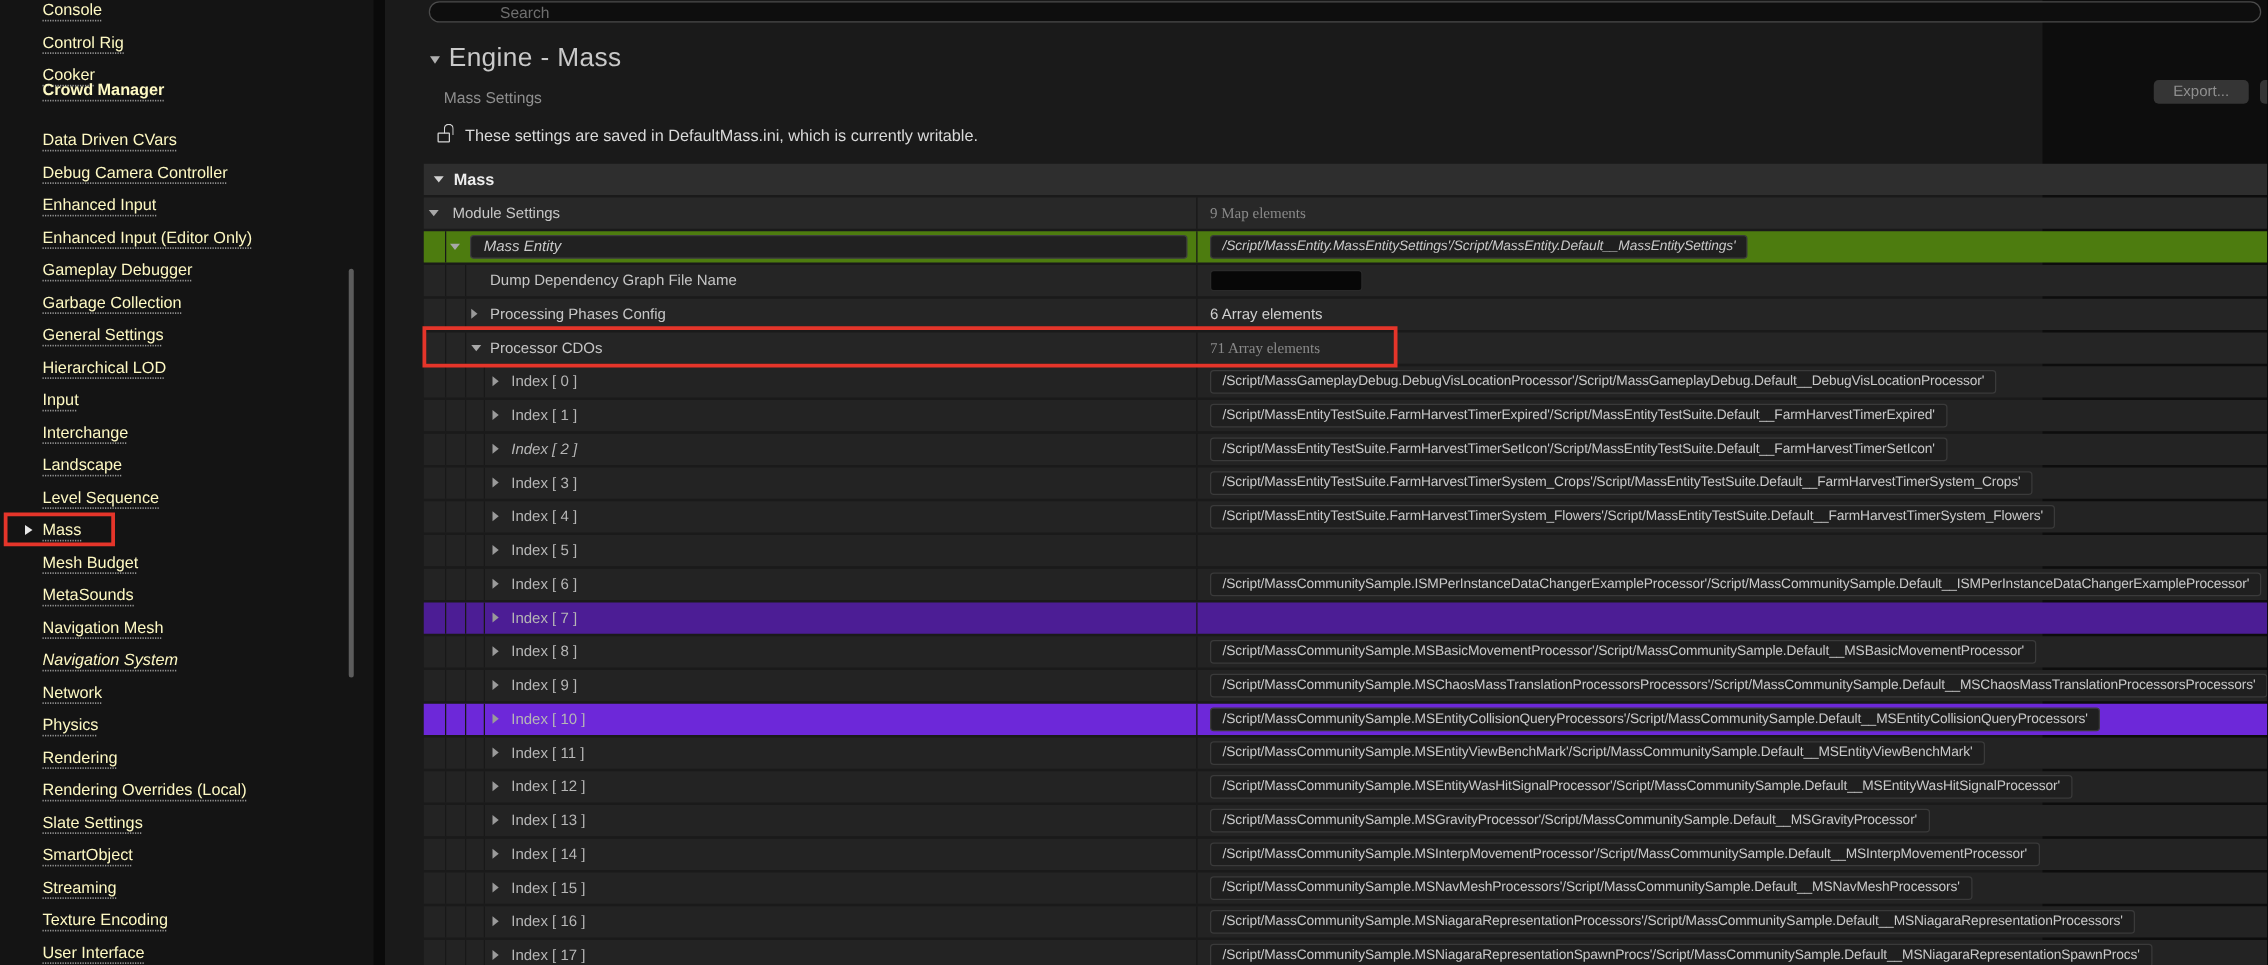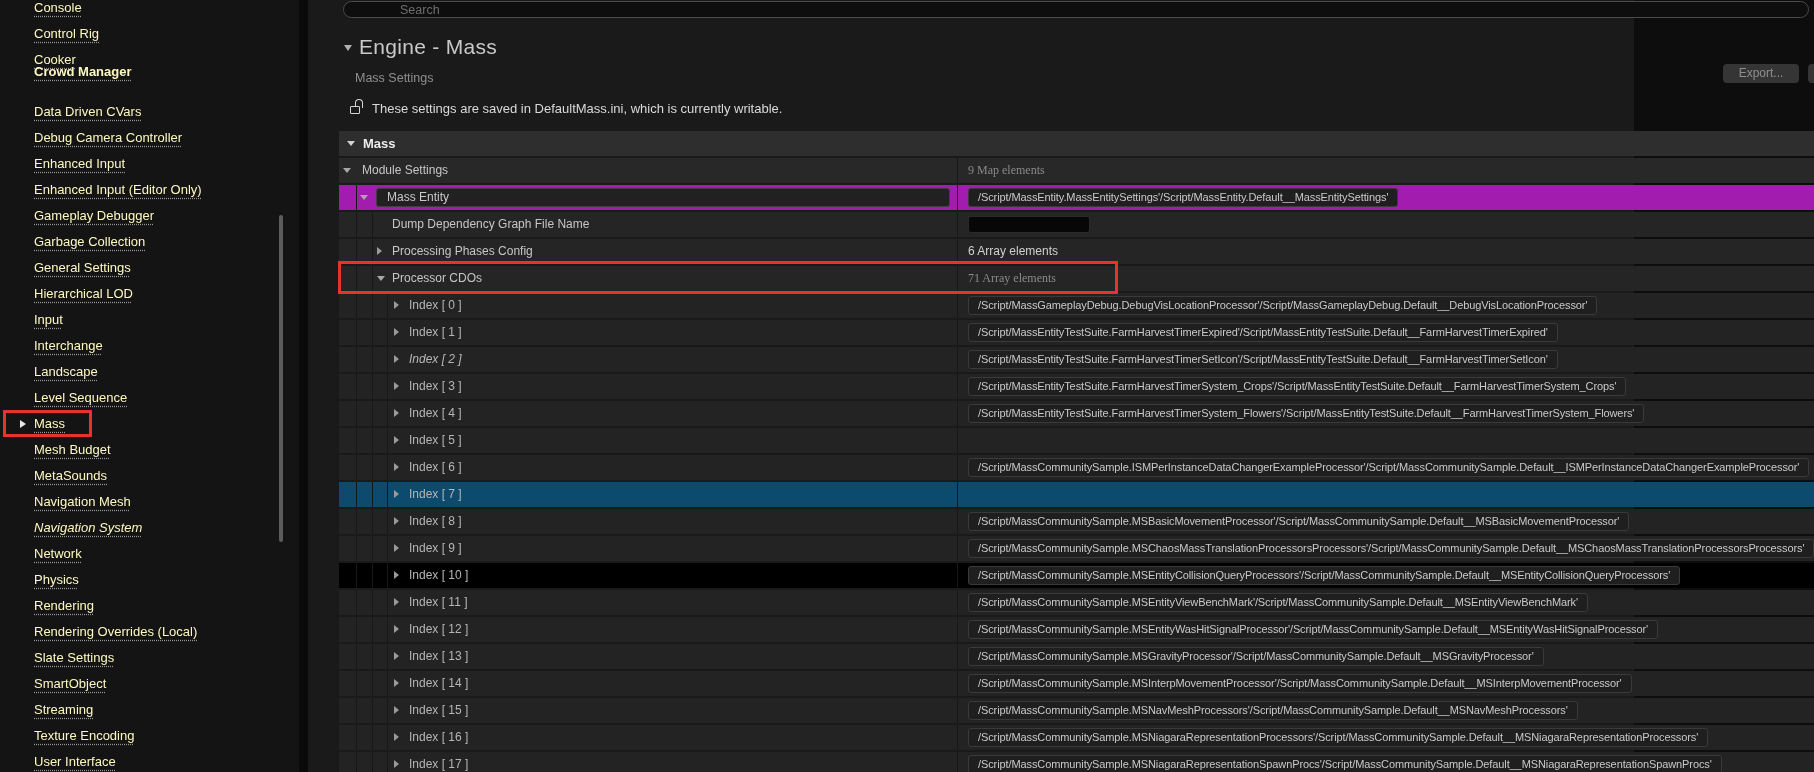--- a/index.html
+++ b/index.html
@@ -226,21 +226,21 @@
       <span class="txt">Mass</span>
     </div>
 
     <div id="rows">
         <div class="row d0" style="top: 0px; background: rgb(40, 40, 40);">
           <span class="divider"></span>
           <span class="arr-down" style="left: 4px;"></span>
           <span class="lbl" style="left: 23px;">Module Settings</span>
           <span class="val-muted">9 Map elements</span>
         </div>
-        <div class="row d1" style="top: 27px; background: #a21caf;">
+        <div class="row d1" style="top: 27px; background: #4d7c0f; font-style: italic;">
           <span class="guide" style="left: 17px;"></span>
           <span class="divider"></span>
           <span class="arr-down" style="left: 21px;"></span>
           <span class="keybox">Mass Entity</span>
           <span class="val-box">/Script/MassEntity.MassEntitySettings'/Script/MassEntity.Default__MassEntitySettings'</span>
         </div>
         <div class="row d2" style="top: 54px; background: rgb(37, 37, 37);">
           <span class="guide" style="left: 17px;"></span>
           <span class="guide" style="left: 33px;"></span>
           <span class="divider"></span>
@@ -318,21 +318,21 @@
         </div>
         <div class="row d3" style="top: 297px; background: rgb(35, 35, 35);">
           <span class="guide" style="left: 17px;"></span>
           <span class="guide" style="left: 33px;"></span>
           <span class="guide" style="left: 48px;"></span>
           <span class="divider"></span>
           <span class="arr-right" style="left: 55px;"></span>
           <span class="lbl" style="left: 70px;">Index [ 6 ]</span>
           <span class="val-box">/Script/MassCommunitySample.ISMPerInstanceDataChangerExampleProcessor'/Script/MassCommunitySample.Default__ISMPerInstanceDataChangerExampleProcessor'</span>
         </div>
-        <div class="row d3" style="top: 324px; background: #0c4a6e;">
+        <div class="row d3" style="top: 324px; background: #4c1d95;">
           <span class="guide" style="left: 17px;"></span>
           <span class="guide" style="left: 33px;"></span>
           <span class="guide" style="left: 48px;"></span>
           <span class="divider"></span>
           <span class="arr-right" style="left: 55px;"></span>
           <span class="lbl" style="left: 70px;">Index [ 7 ]</span>
         </div>
         <div class="row d3" style="top: 351px; background: rgb(35, 35, 35);">
           <span class="guide" style="left: 17px;"></span>
           <span class="guide" style="left: 33px;"></span>
@@ -344,21 +344,21 @@
         </div>
         <div class="row d3" style="top: 378px; background: rgb(35, 35, 35);">
           <span class="guide" style="left: 17px;"></span>
           <span class="guide" style="left: 33px;"></span>
           <span class="guide" style="left: 48px;"></span>
           <span class="divider"></span>
           <span class="arr-right" style="left: 55px;"></span>
           <span class="lbl" style="left: 70px;">Index [ 9 ]</span>
           <span class="val-box">/Script/MassCommunitySample.MSChaosMassTranslationProcessorsProcessors'/Script/MassCommunitySample.Default__MSChaosMassTranslationProcessorsProcessors'</span>
         </div>
-        <div class="row d3" style="top: 405px; background: #000000;">
+        <div class="row d3" style="top: 405px; background: #6d28d9;">
           <span class="guide" style="left: 17px;"></span>
           <span class="guide" style="left: 33px;"></span>
           <span class="guide" style="left: 48px;"></span>
           <span class="divider"></span>
           <span class="arr-right" style="left: 55px;"></span>
           <span class="lbl" style="left: 70px;">Index [ 10 ]</span>
           <span class="val-box">/Script/MassCommunitySample.MSEntityCollisionQueryProcessors'/Script/MassCommunitySample.Default__MSEntityCollisionQueryProcessors'</span>
         </div>
         <div class="row d3" style="top: 432px; background: rgb(35, 35, 35);">
           <span class="guide" style="left: 17px;"></span>

